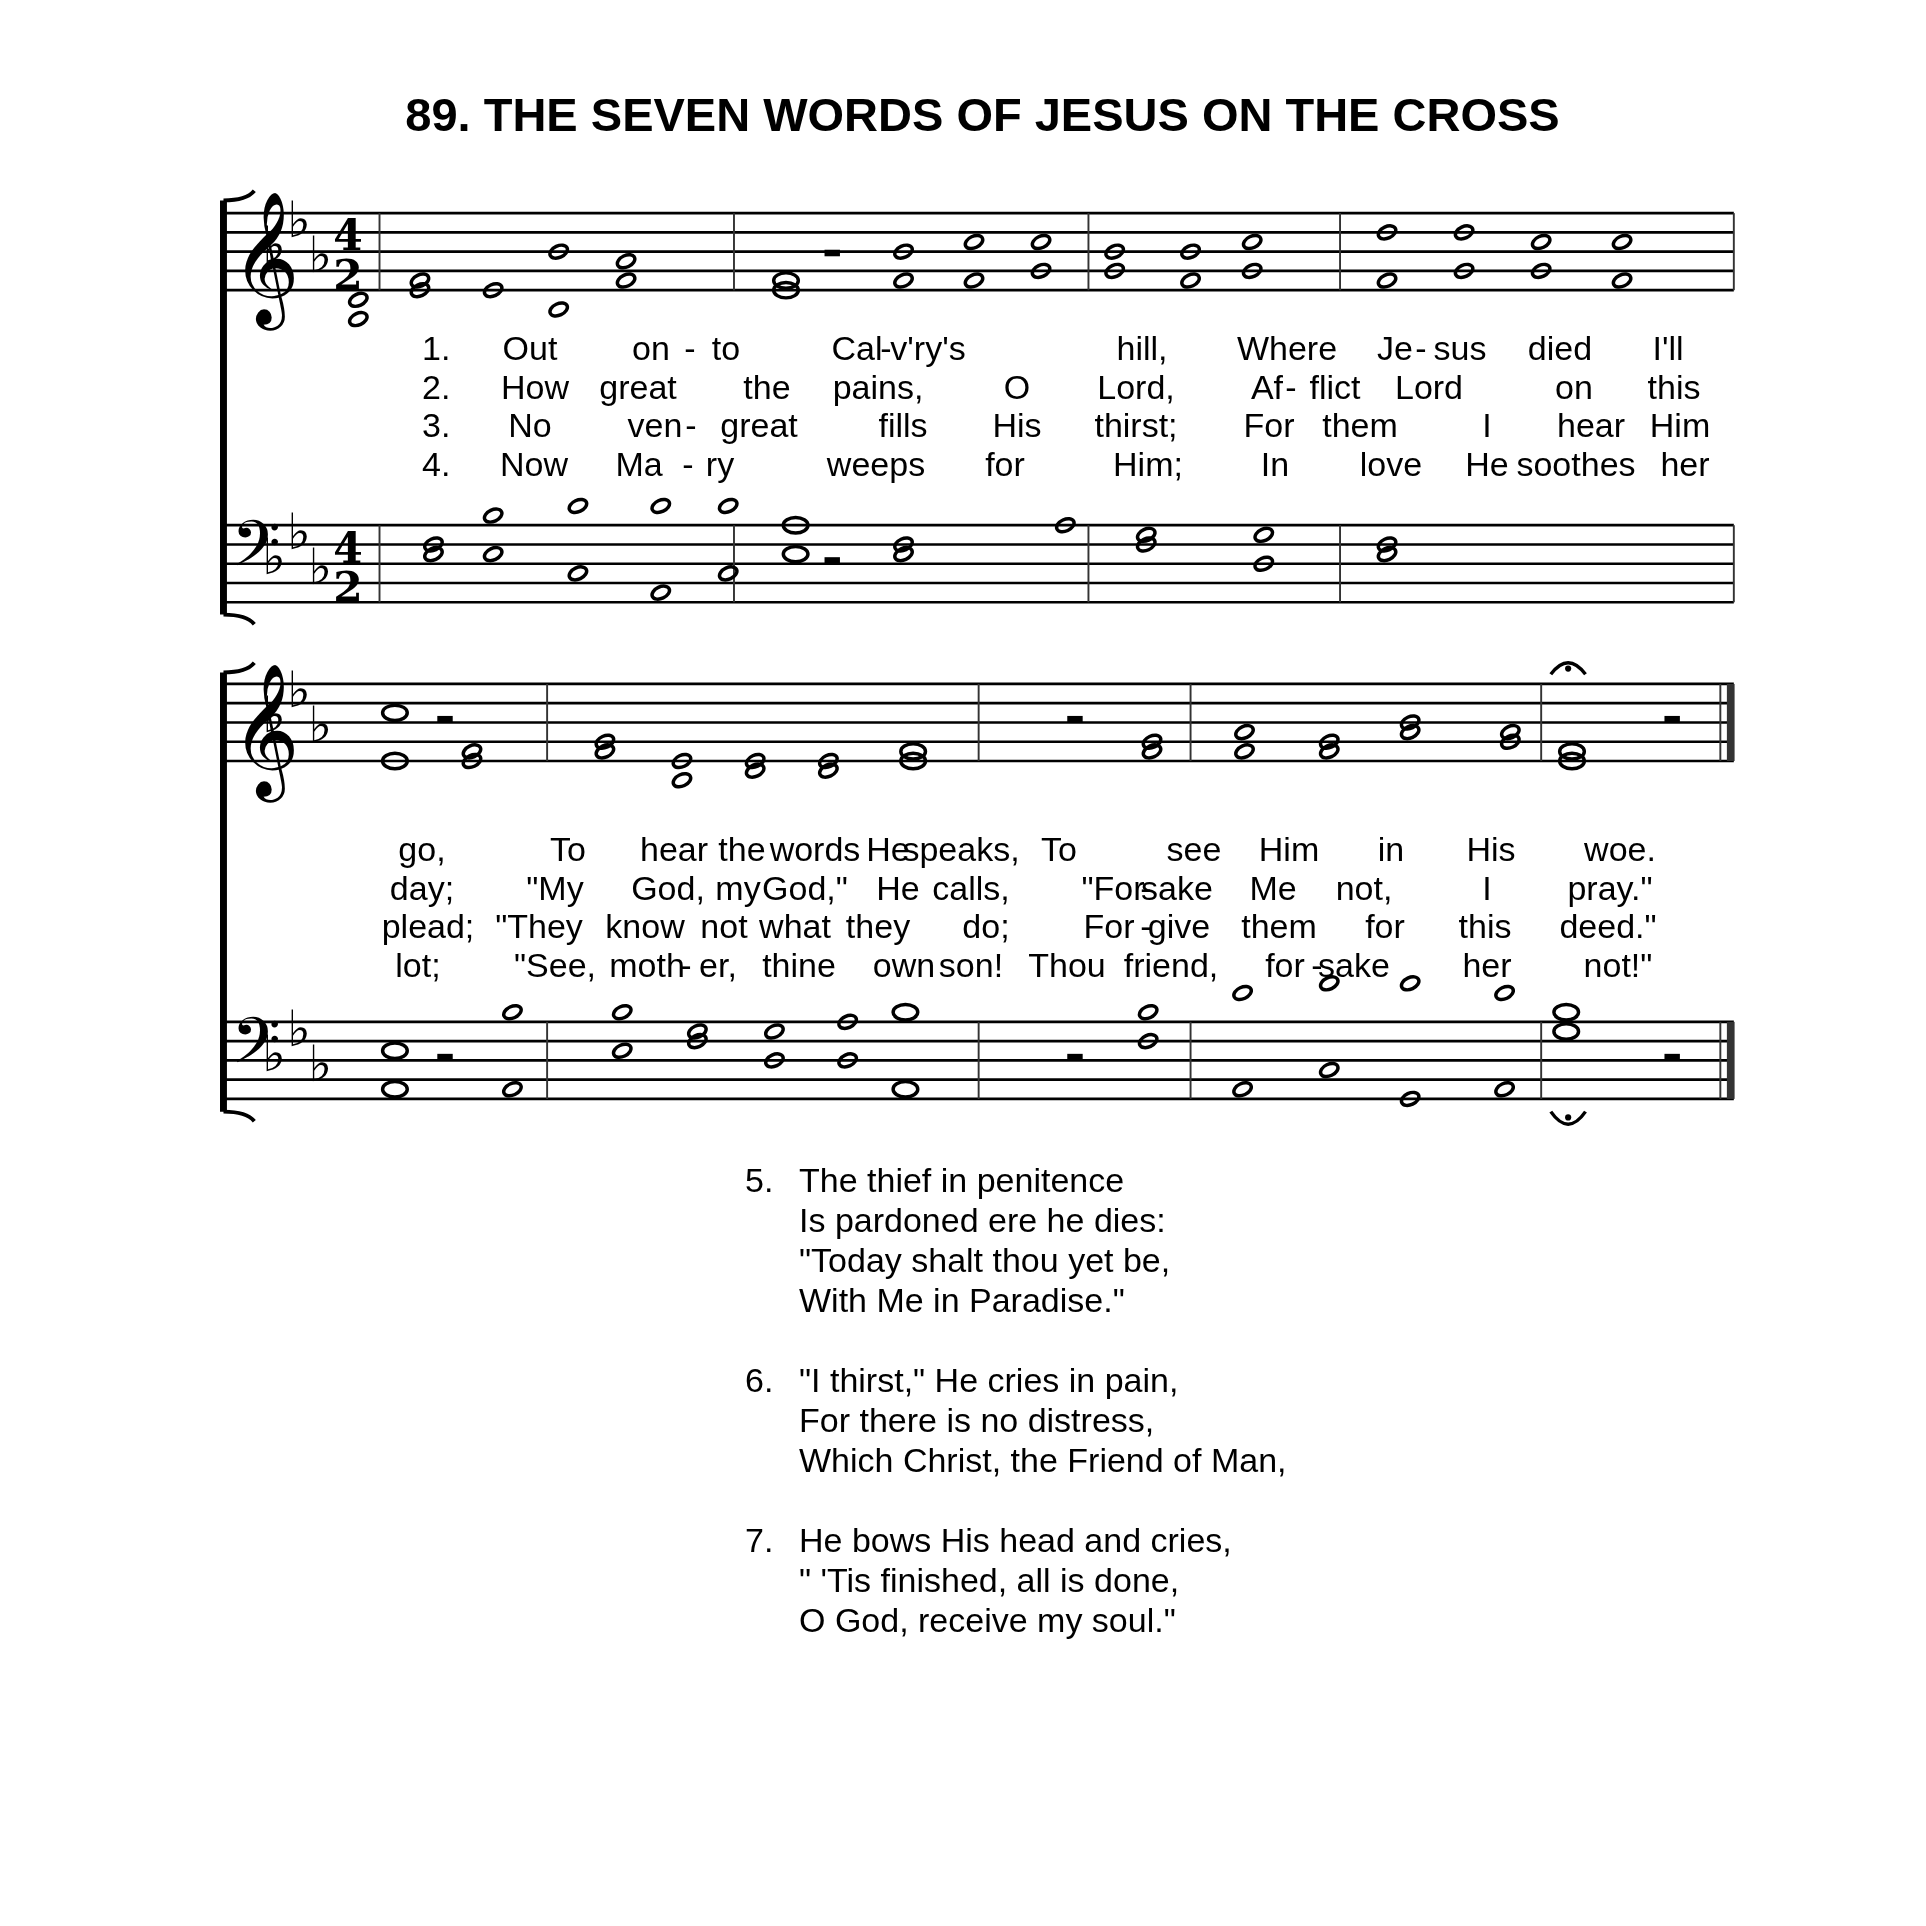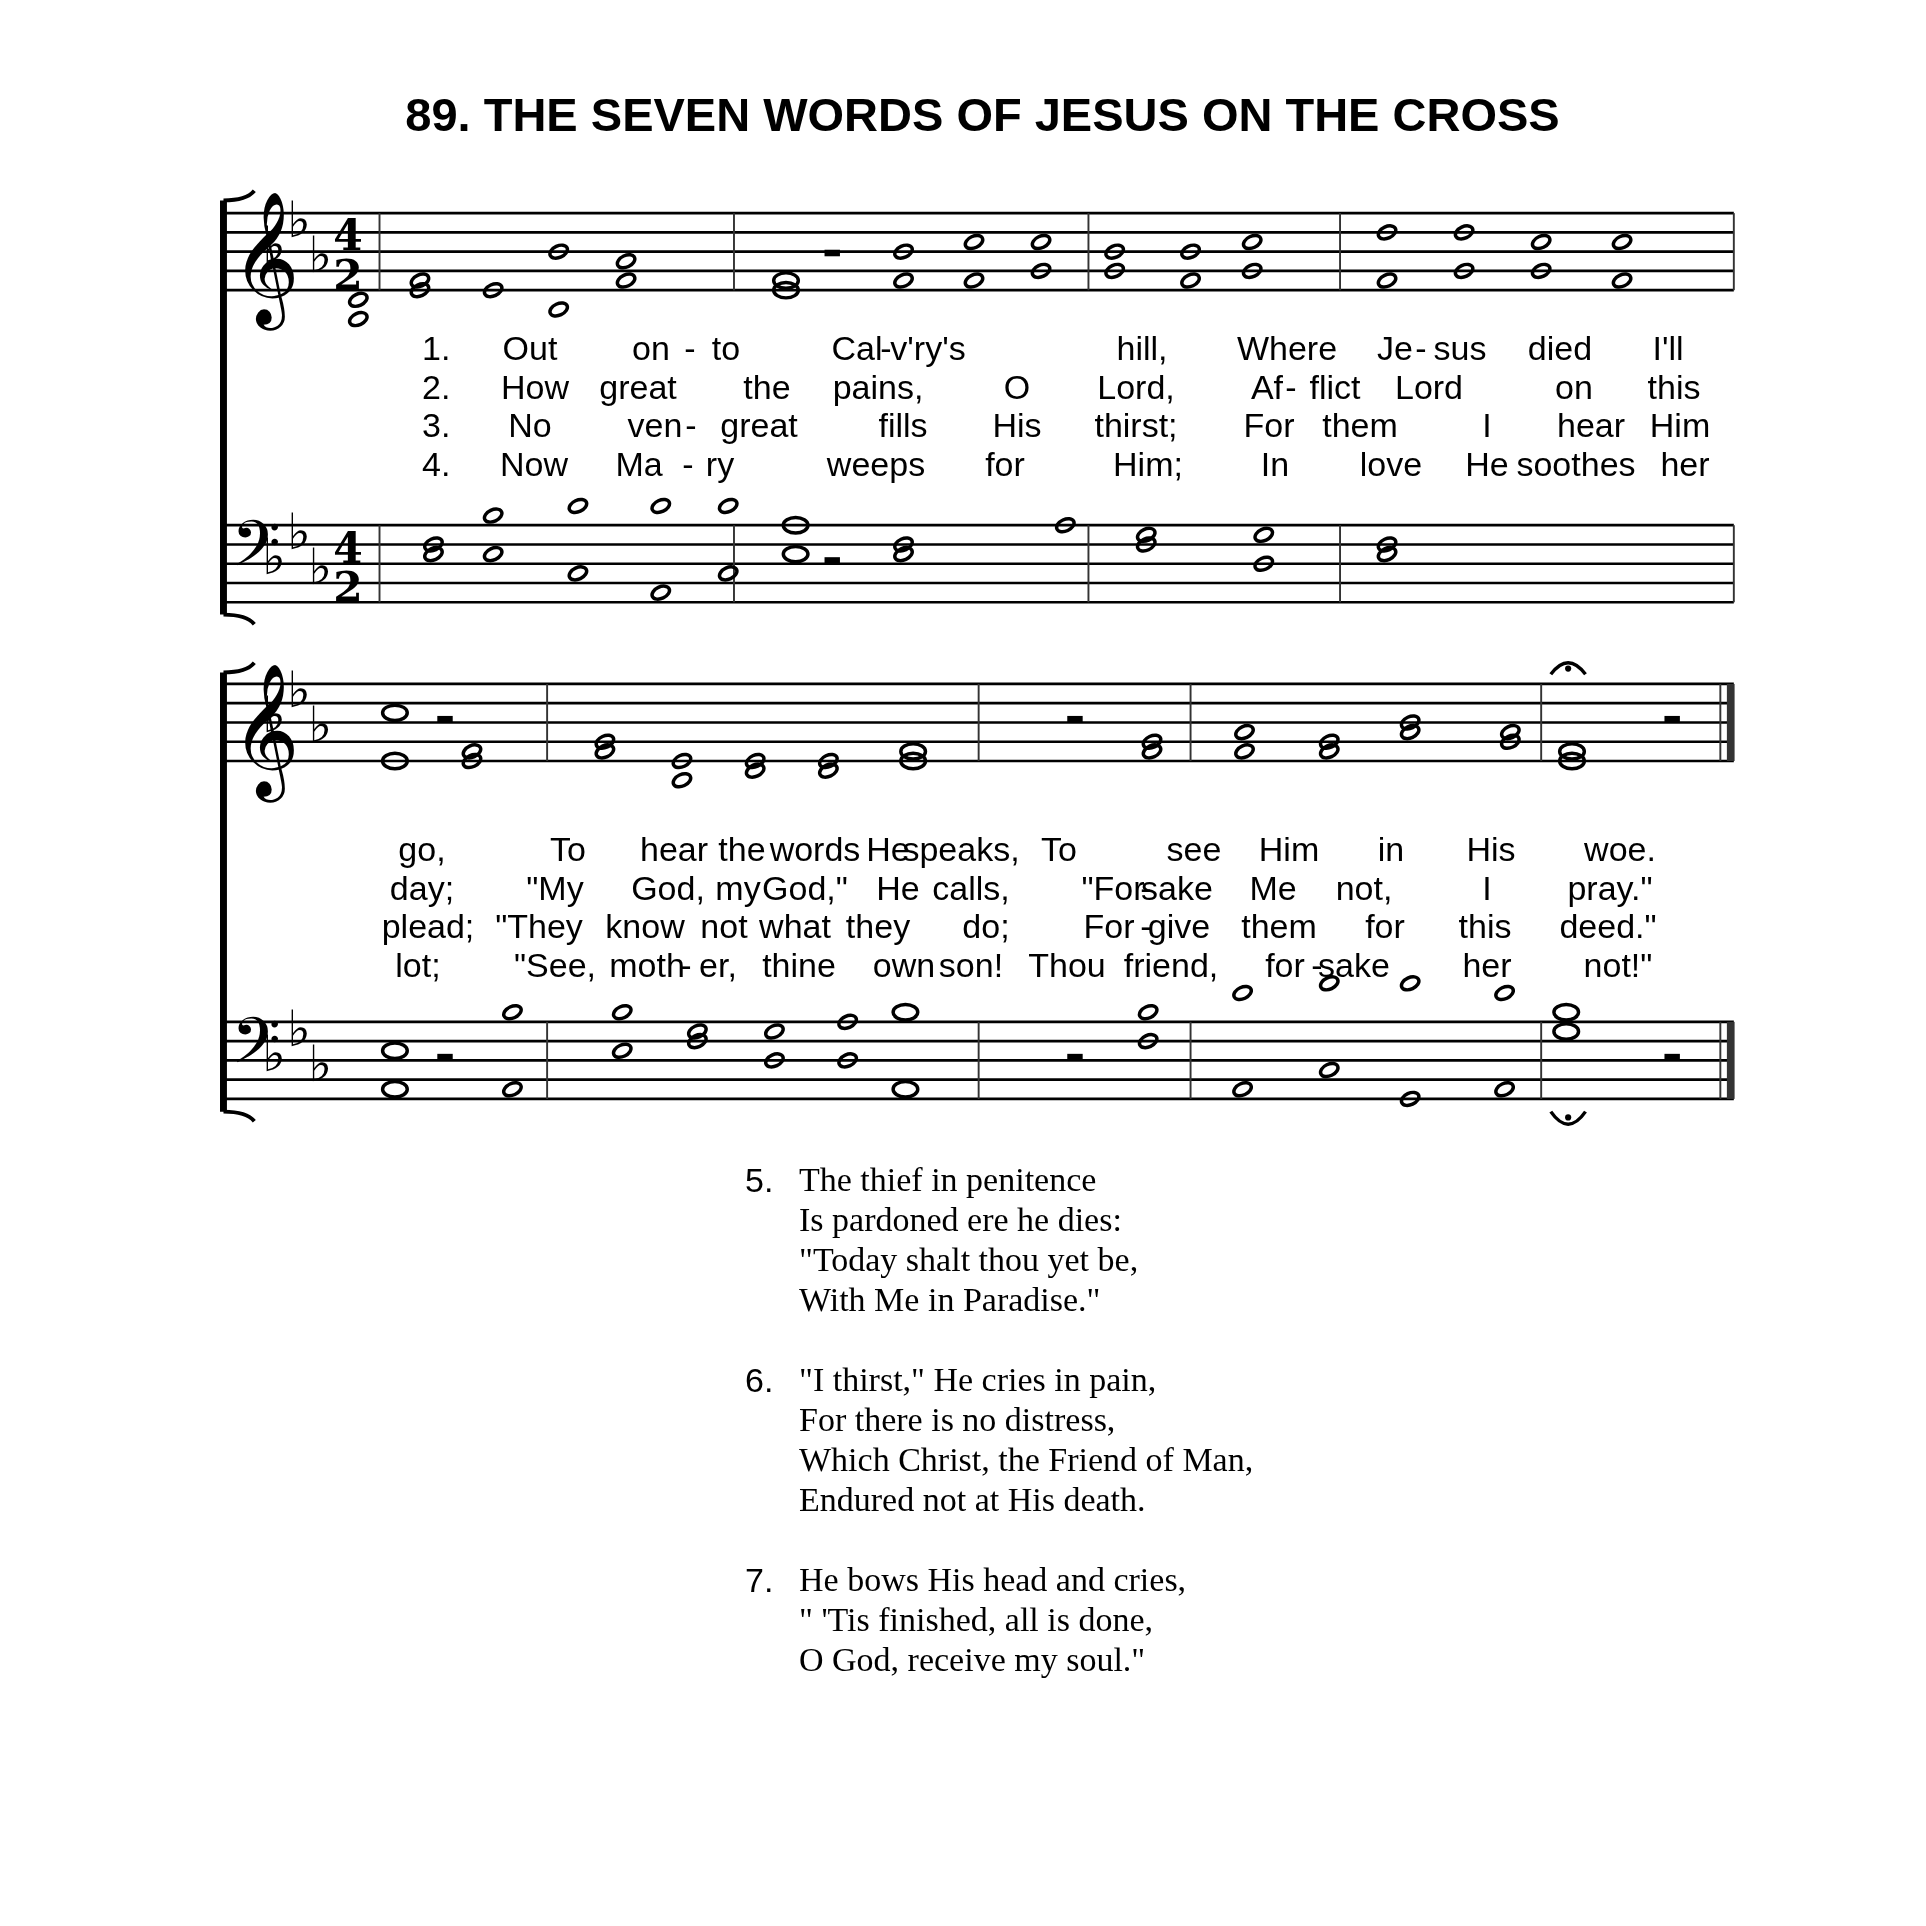--- a/index.html
+++ b/index.html
@@ -9,21 +9,21 @@
            font-family: "Liberation Sans", sans-serif; font-weight: bold; font-size: 47px;
            letter-spacing: 0px; }
   .system-svg { position: absolute; left: 0; top: 0; }
   .lyric-row { position: absolute; height: 39px; font-size: 34px; white-space: nowrap; }
   .lyric-row span { position: absolute; top: 0; transform: translateX(-50%); }
   .verse-num { position: absolute; font-size: 34px; }
   .stanzas { position: absolute; left: 745px; top: 1160px; font-size: 34px; line-height: 40px; }
   .stanza { position: relative; margin-bottom: 40px; }
   .stanza .num { position: absolute; left: 0; top: 0; }
   .stanza .lines { margin-left: 54px; }
-  .stanza .line { display: block; font-family: Liberation Serif, serif; }
+  .stanza .line { display: block; }
 </style>
 </head>
 <body>
 
 <div class="title">89.  THE SEVEN WORDS OF JESUS ON THE CROSS</div>
 
 <svg class="system-svg" width="1965" height="1156" xmlns="http://www.w3.org/2000/svg" viewBox="0 0 5100 3000">
   <g stroke="#000" fill="none">
 
     <g stroke-width="7">
@@ -392,21 +392,20 @@
       <span class="line">"Today shalt thou yet be,</span>
       <span class="line">With Me in Paradise."</span>
     </div>
   </div>
   <div class="stanza">
     <span class="num">6.</span>
     <div class="lines">
       <span class="line">"I thirst," He cries in pain,</span>
       <span class="line">For there is no distress,</span>
       <span class="line">Which Christ, the Friend of Man,</span>
-      <span class="line">Endured not at His death.</span>
     </div>
   </div>
   <div class="stanza">
     <span class="num">7.</span>
     <div class="lines">
       <span class="line">He bows His head and cries,</span>
       <span class="line">" 'Tis finished, all is done,</span>
       <span class="line">O God, receive my soul."</span>
     </div>
   </div>

